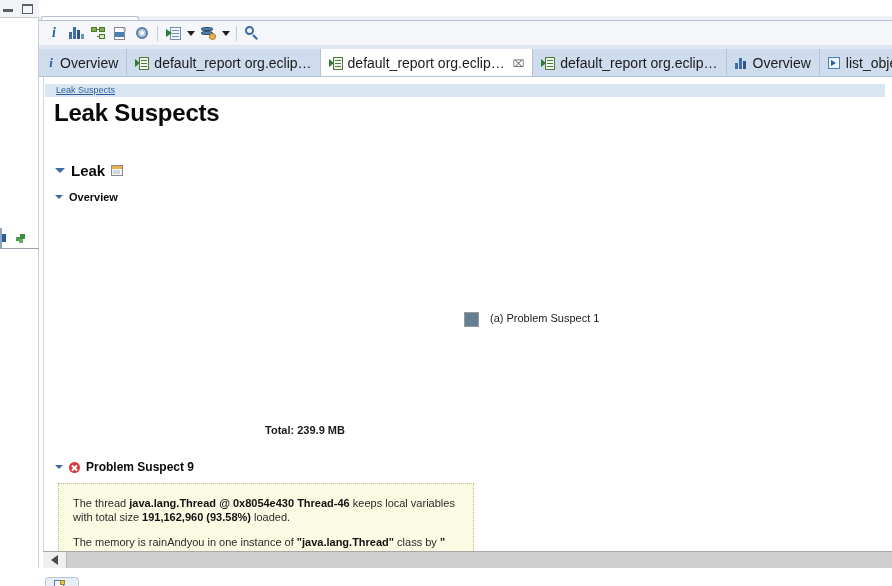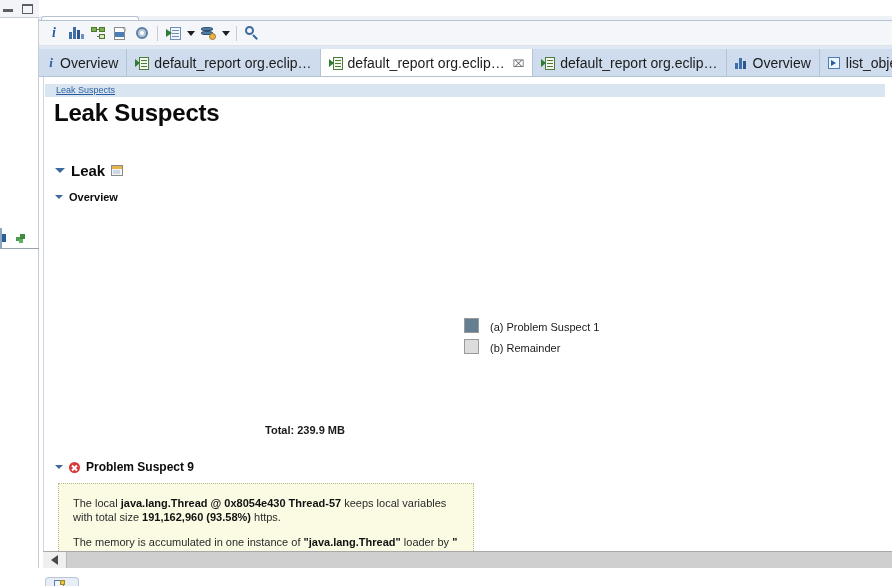--- a/index.html
+++ b/index.html
@@ -510,21 +510,21 @@
     width: 160px;
     text-align: center;
   }
 
   .legend {
     position: absolute;
     left: 420px; top: 235px;
   }
   .legend-row {
     display: flex;
-    align-items: flex-end;
+    align-items: flex-start;
     gap: 11px;
     height: 21px;
   }
   .legend-swatch {
     width: 15px; height: 15px;
     border: 1px solid #9a9a9a;
     flex: 0 0 auto;
   }
   .legend-text {
     font-size: 11px;
@@ -855,39 +855,35 @@
         </div>
 
 
         <div class="chart-total">Total: 239.9 MB</div>
 
         <div class="legend">
           <div class="legend-row">
             <span class="legend-swatch" style="background:#647f91"></span>
             <span class="legend-text">(a)  Problem Suspect 1</span>
           </div>
-          <div class="legend-row">
-            <span class="legend-swatch" style="background:#dcdcdc"></span>
-            <span class="legend-text">(b)  Remainder</span>
-          </div>
         </div>
 
         <div class="sect-suspect">
           <span class="twisty"></span>
           <span class="error-icon">
             <span class="circ"></span>
               <span class="x1"></span>
               <span class="x2"></span>
           </span>
           <span class="suspect-label">Problem Suspect 9</span>
         </div>
 
         <div class="suspect-box">
-          <p><span>The local </span><b>java.lang.Thread @ 0x8054e430 Thread-57</b><span> keeps local variables with total size </span><b>191,162,960 (93.58%)</b><span> https.</span></p>
-          <p><span>The memory is accumulated in one instance of </span><b>"java.lang.Thread"</b><span> loader by </span><b>"&lt;system class loader&gt;"</b><span>.</span></p>
+          <p><span>The thread </span><b>java.lang.Thread @ 0x8054e430 Thread-46</b><span> keeps local variables with total size </span><b>191,162,960 (93.58%)</b><span> loaded.</span></p>
+          <p><span>The memory is rainAndyou in one instance of </span><b>"java.lang.Thread"</b><span> class by </span><b>"&lt;system class loader&gt;"</b><span>.</span></p>
         </div>
 
       </div>
     </div>
   </div>
 
   <div class="hscroll">
     <div class="hscroll-arrow-left"></div>
   </div>
 

